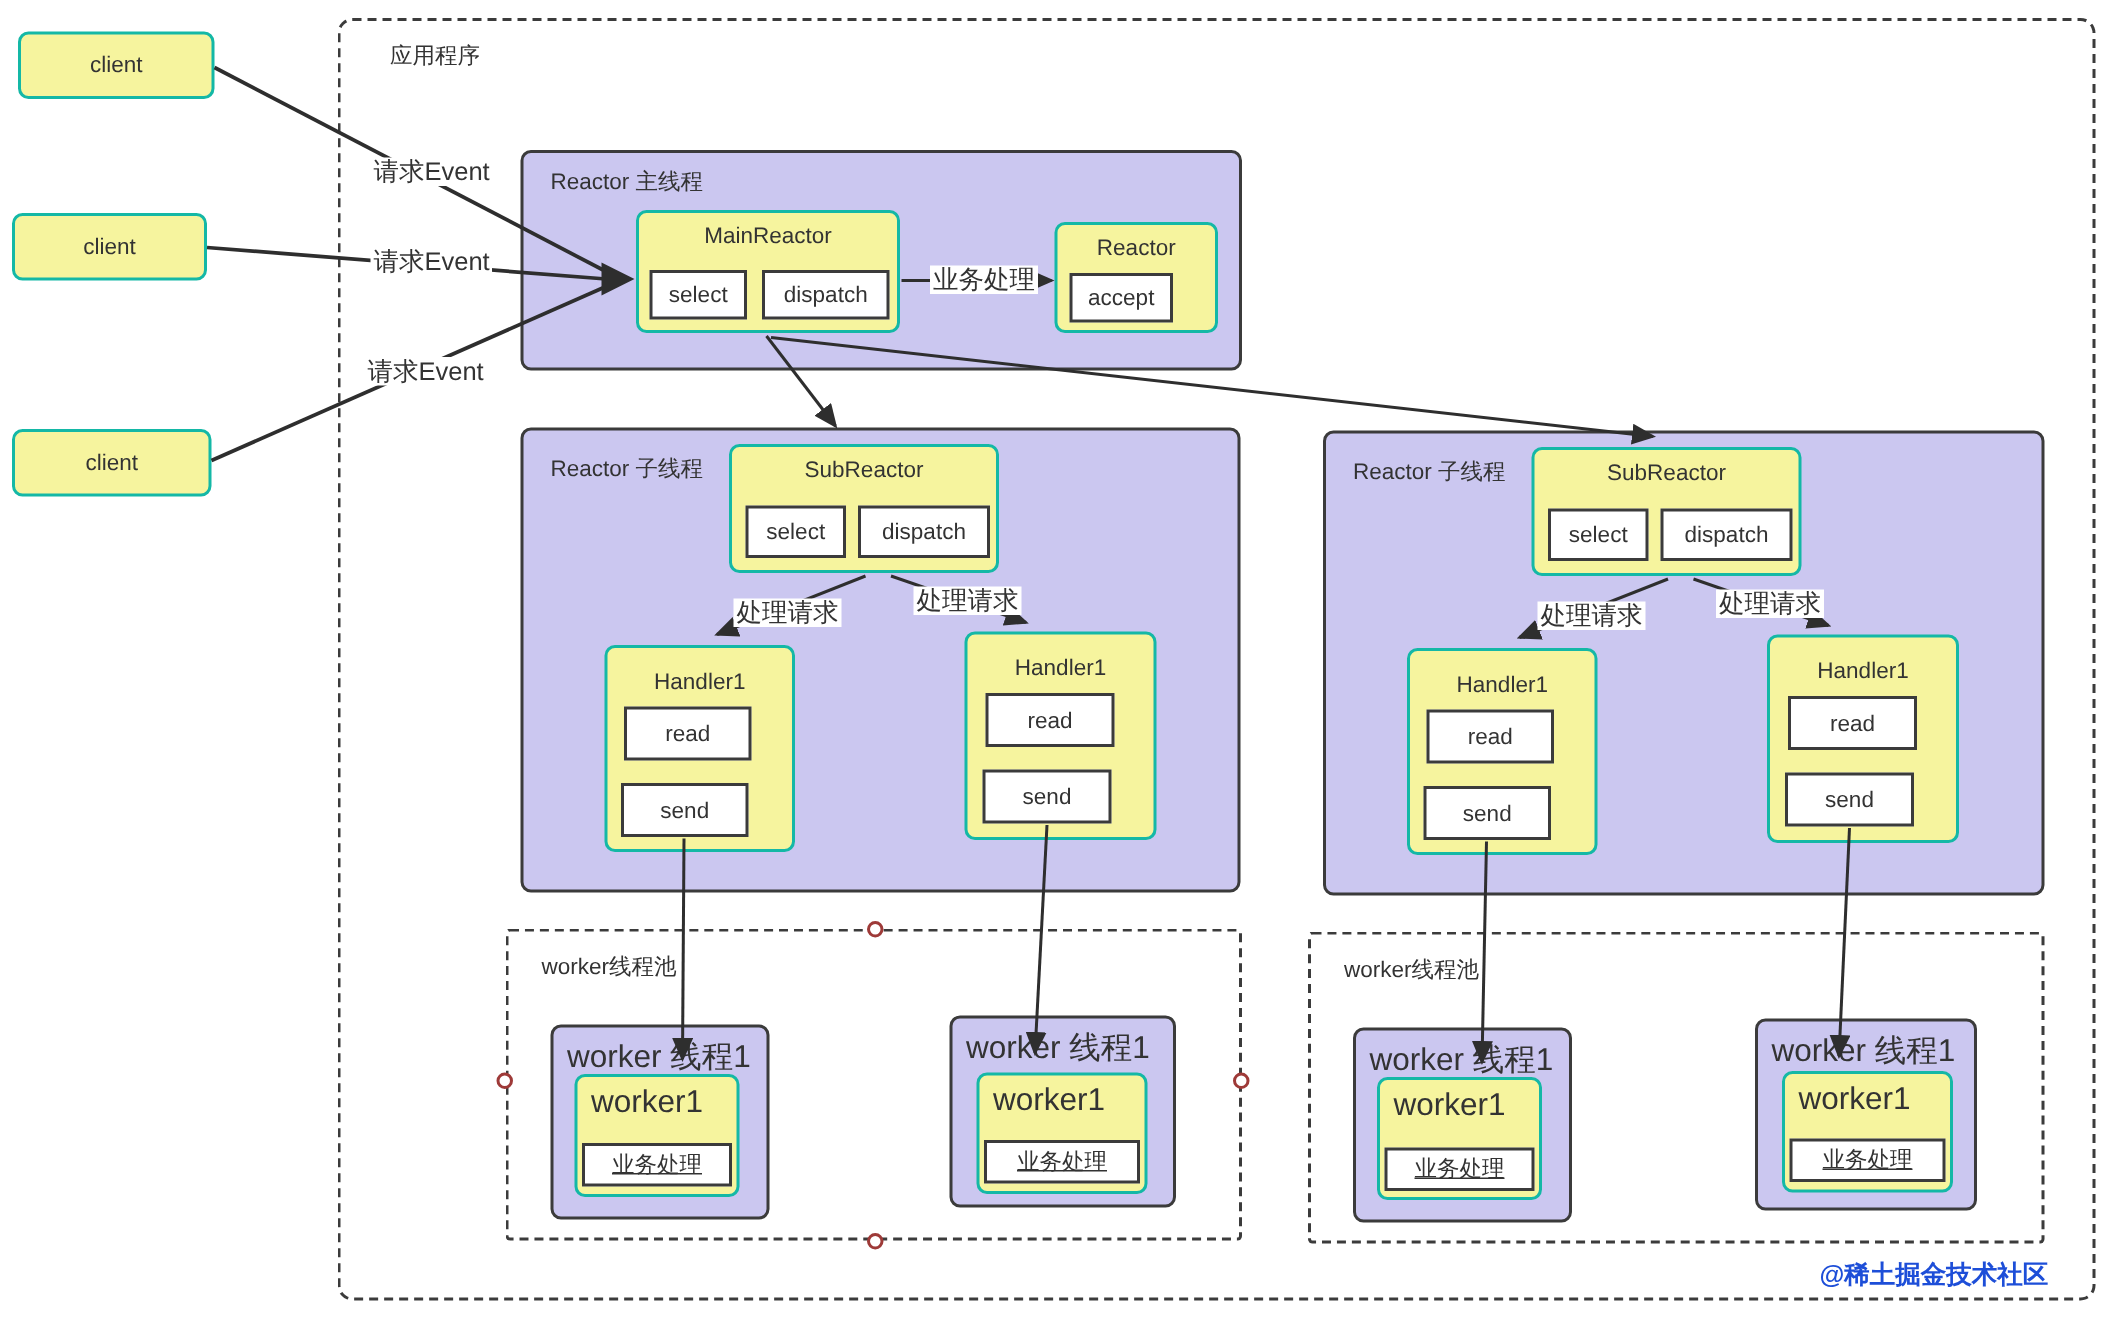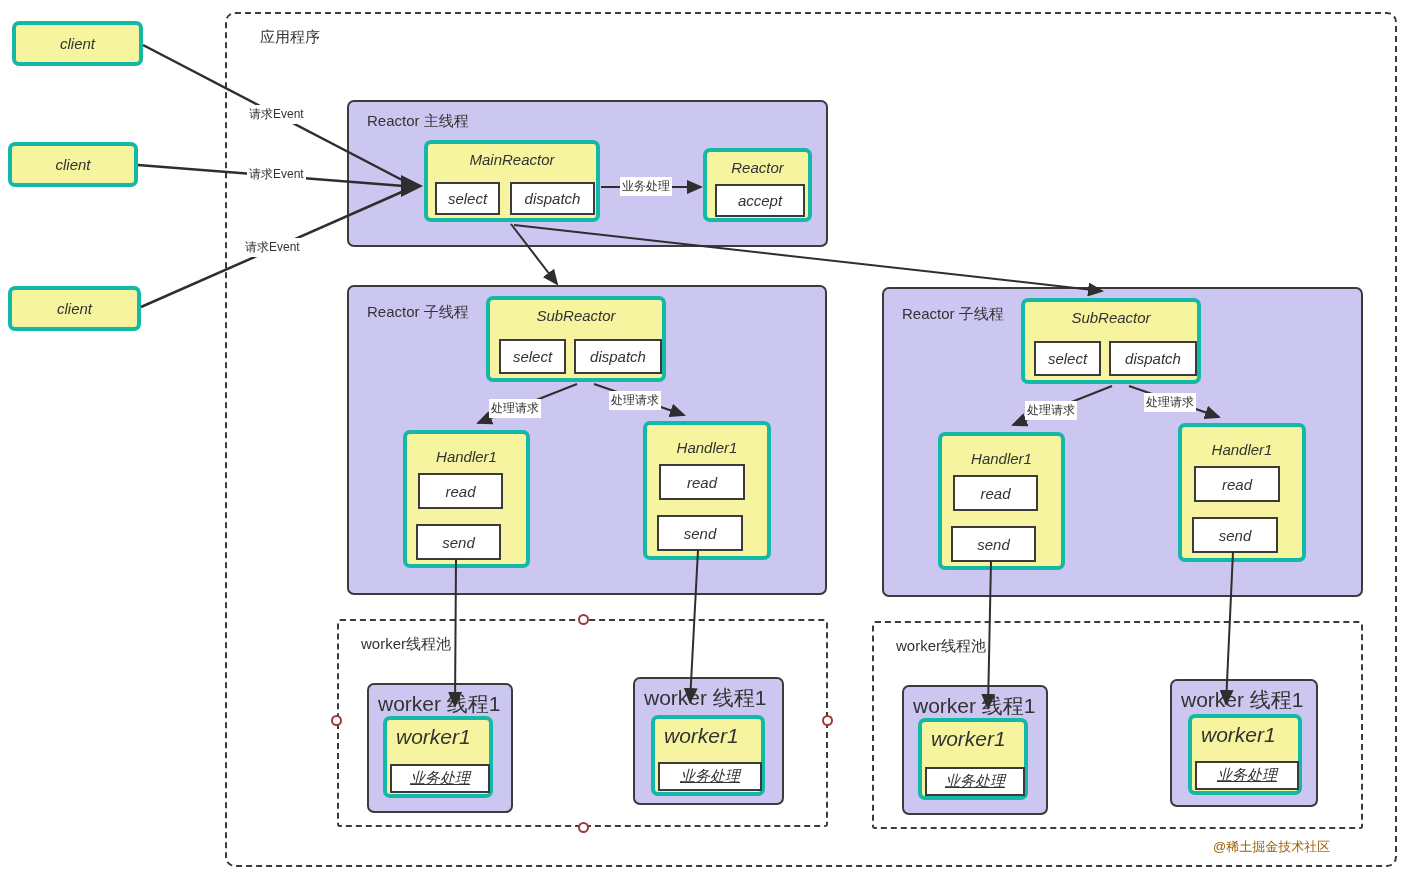--- a/index.html
+++ b/index.html
@@ -2,47 +2,47 @@
 <html><head>
 <meta charset="utf-8">
 <style>
   html,body { margin:0; padding:0; background:#fff; }
   .canvas {
     position:relative; width:1415px; height:881px; background:#ffffff;
     font-family:"Liberation Sans","DejaVu Sans",sans-serif; color:#333;
     overflow:hidden;
   }
   .abs { position:absolute; box-sizing:border-box; }
-  .ybox { background:#f6f49e; border:4px solid #14b8a6; border-radius:7px; z-index:2;font-style:italic; }
+  .ybox { background:#f6f49e; border:2px solid #14b8a6; border-radius:7px; z-index:2; }
   .pbox { background:#cbc7f0; border:2px solid #3b3b3b; border-radius:7px; z-index:1; }
   .frame { border:2px dashed #3b3b3b; border-radius:10px; z-index:0;text-align:center; }
   .pool  { border:2px dashed #3b3b3b; border-radius:3px; z-index:1; }
   .wop {
     position:absolute; box-sizing:border-box; background:#ffffff; border:2px solid #3b3b3b;
     display:flex; align-items:center; justify-content:center; font-size:15px; z-index:3;
   }
   .title-c { text-align:center; padding-top:7px; font-size:15px; }
   .title-l { padding:5px 0 0 9px; font-size:21px; }
   .group-lbl { position:absolute; font-size:15px; white-space:nowrap; }
   .line-label {
-    position:absolute; background:#ffffff; font-size:12px; padding:0 2px;
+    position:absolute; background:#ffffff; font-size:17px; padding:0 2px;
     white-space:nowrap; z-index:6; line-height:19px;
   }
   .arrows { position:absolute; left:0; top:0; z-index:5; pointer-events:none; }
   .handle {
     position:absolute; width:11px; height:11px; box-sizing:border-box;
     border:2px solid #9e3a38; border-radius:50%; background:#fff; z-index:7;
   }
   .client {
     display:flex; align-items:center; justify-content:center; font-size:15px; z-index:2;
   }
   .task {
     text-decoration:underline;
   }
-  .watermark { position:absolute; font-size:13px; color:#a16207; z-index:4; white-space:nowrap; }
+  .watermark { position:absolute; font-size:17px; color:#1d4ed8; z-index:4; white-space:nowrap;font-weight:bold; }
 </style>
 </head>
 <body>
 
 <div class="canvas">
 
   <div class="abs frame" style="left:225px;top:12px;width:1172px;height:855px">
     <div class="group-lbl" style="left:33px;top:14px">应用程序</div>
   </div>
 
@@ -61,21 +61,21 @@
   </div>
 
   <div class="abs ybox" style="left:424px;top:140px;width:176px;height:82px">
     <div class="title-c">MainReactor</div>
     <div class="wop" style="left:7px;top:38px;width:65px;height:33px">select</div>
     <div class="wop" style="left:82px;top:38px;width:85px;height:33px">dispatch</div>
   </div>
 
   <div class="abs ybox" style="left:703px;top:148px;width:109px;height:74px">
     <div class="title-c">Reactor</div>
-    <div class="wop" style="left:8px;top:32px;width:90px;height:33px">accept</div>
+    <div class="wop" style="left:8px;top:32px;width:69px;height:33px">accept</div>
   </div>
 
   <div class="abs pbox" style="left:347px;top:285px;width:480px;height:310px">
     <div class="group-lbl" style="left:18px;top:16px">Reactor 子线程</div>
   </div>
   <div class="abs ybox" style="left:486px;top:296px;width:180px;height:86px">
     <div class="title-c">SubReactor</div>
     <div class="wop" style="left:9px;top:39px;width:67px;height:35px">select</div>
     <div class="wop" style="left:84px;top:39px;width:88px;height:35px">dispatch</div>
   </div>

